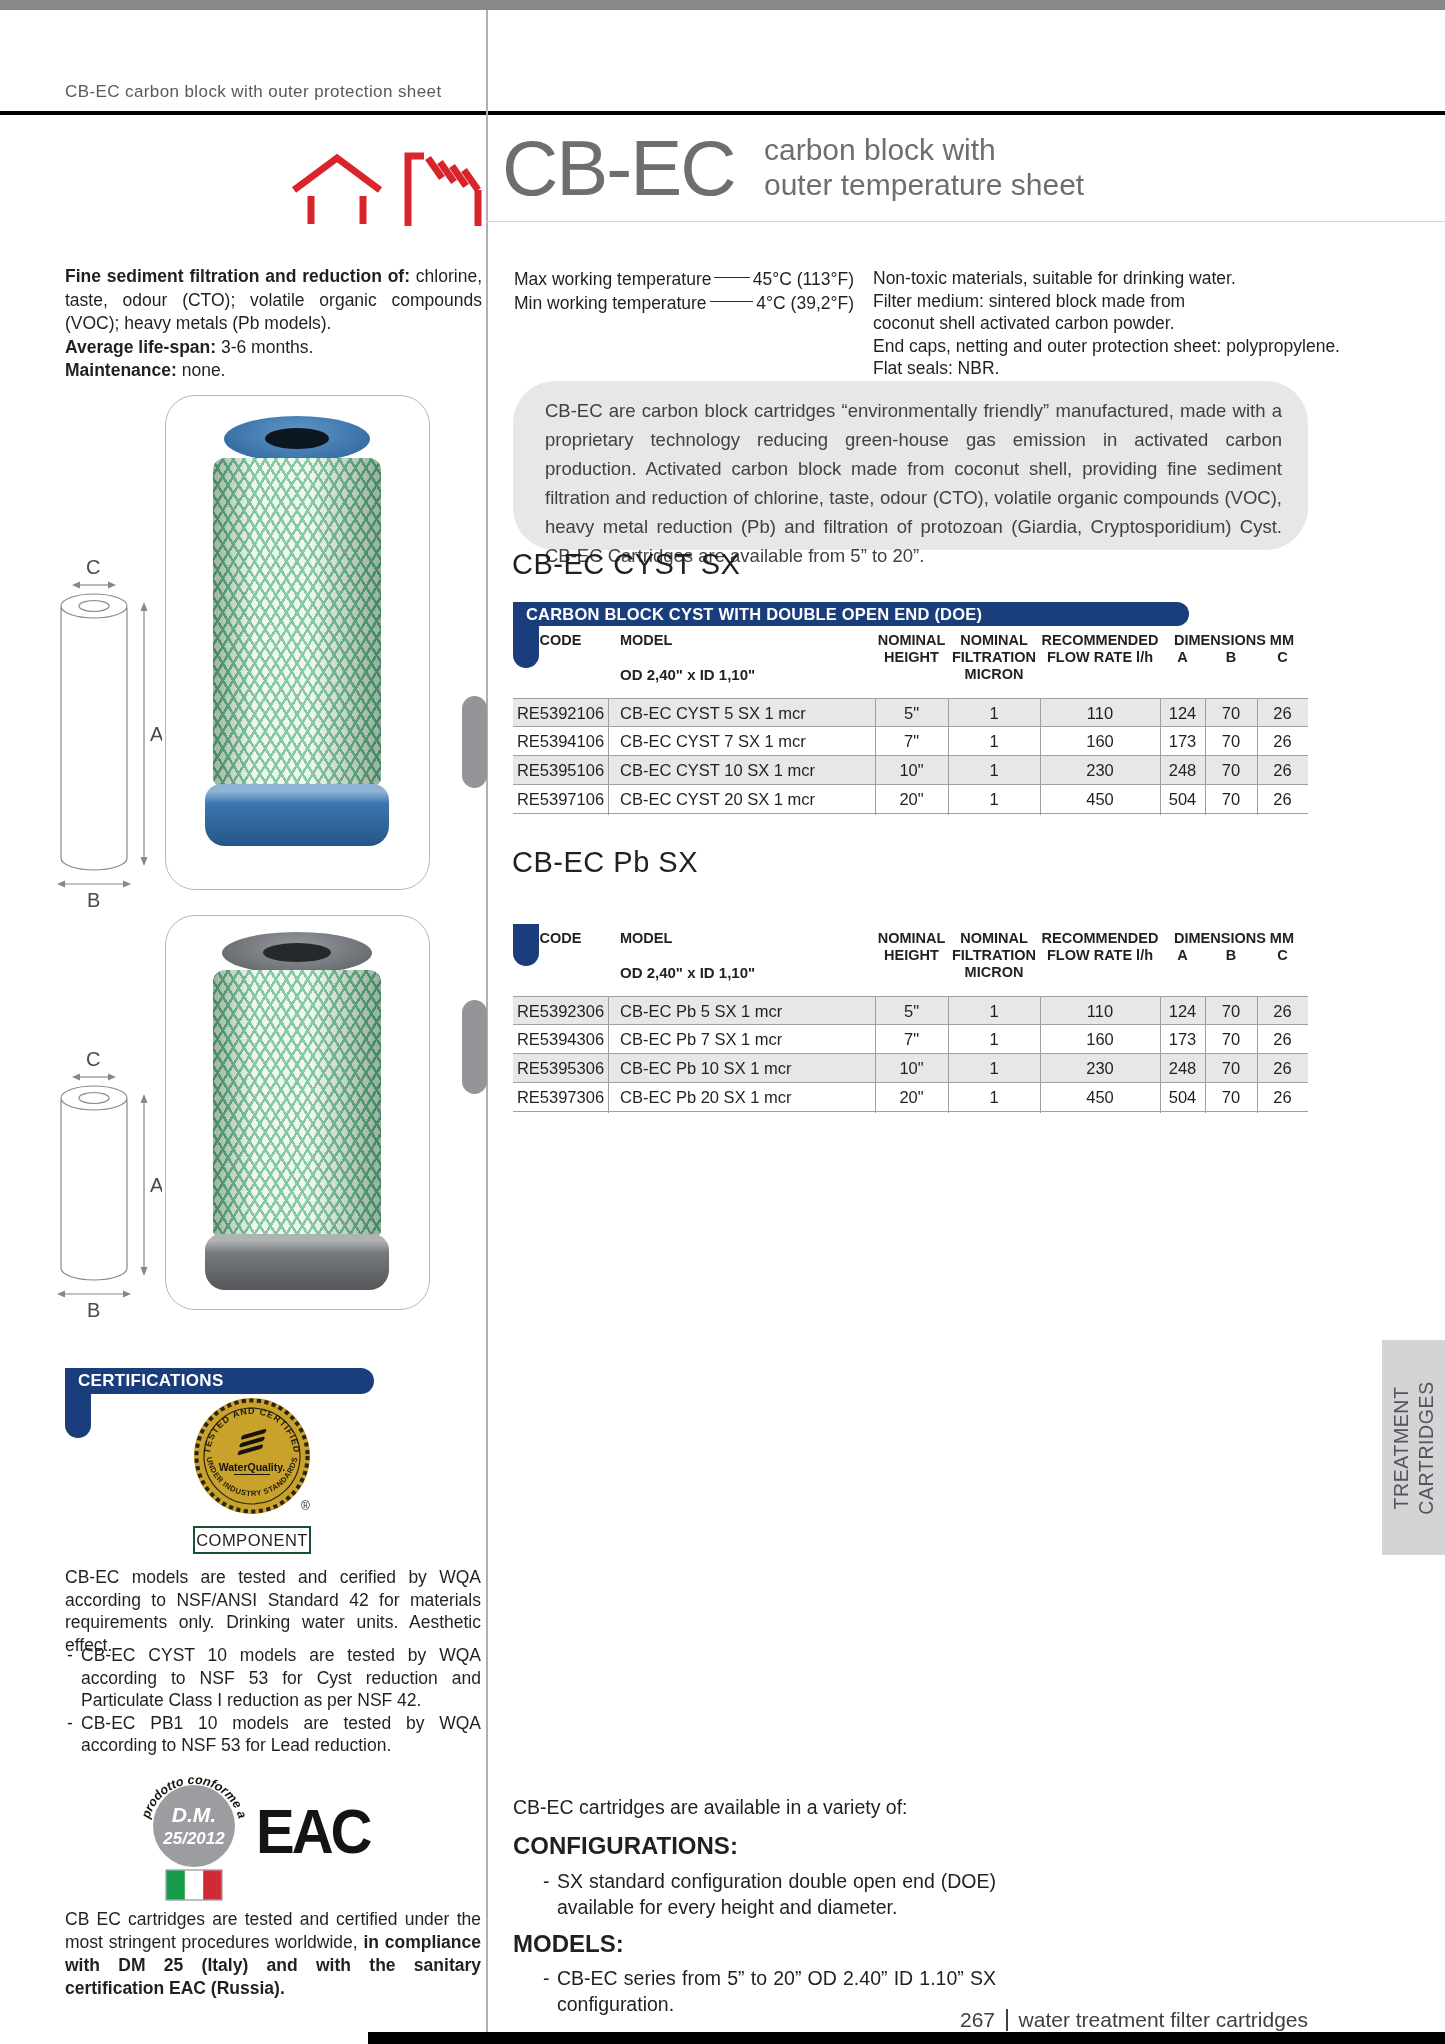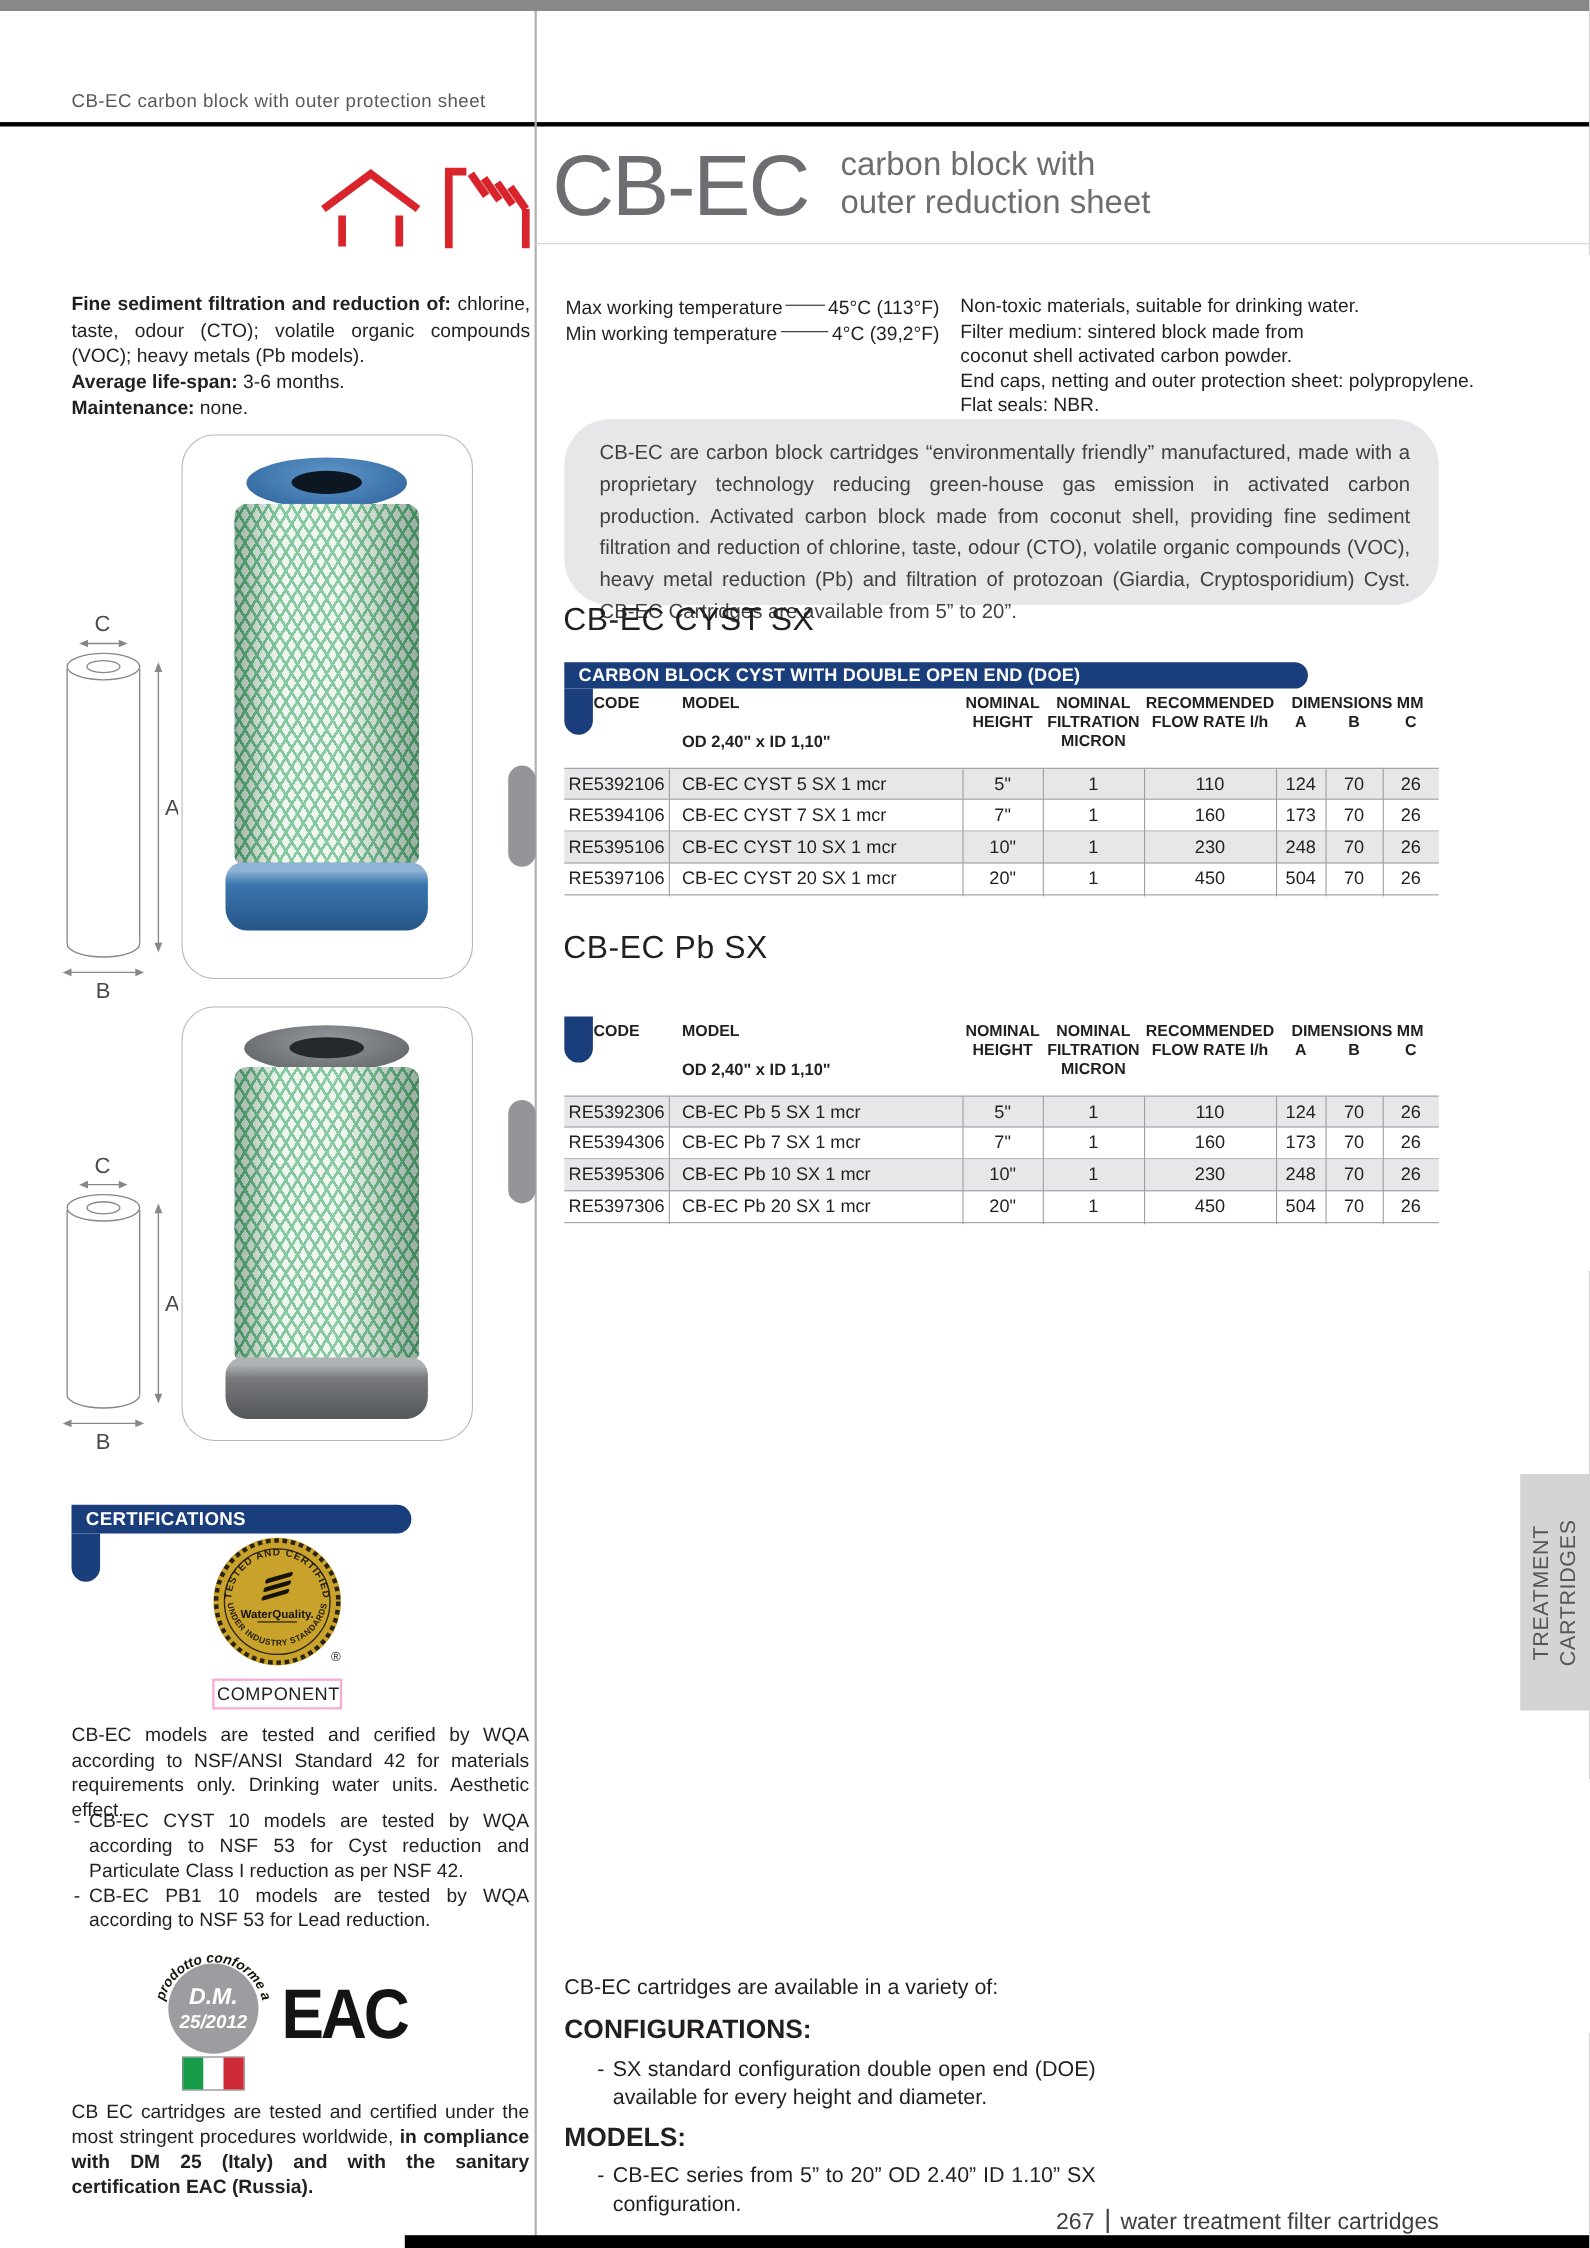--- a/index.html
+++ b/index.html
@@ -66,21 +66,21 @@
       repeating-linear-gradient(-58deg, var(--green) 0 2.5px, rgba(0,0,0,0) 2.5px 9px),
       #e9f3e8;}
   .base{position:absolute;border-radius:16px 16px 20px 20px}
 
   
   .pill{position:absolute;left:462px;width:25px;background:#939598;border-radius:13px;z-index:3}
 
   
   #cert-bar{left:65px;top:1358px;width:309px;height:26px;background:var(--navy);border-radius:0 13px 13px 0;color:#fff;font-weight:bold;font-size:17px;line-height:26px;padding-left:13px;letter-spacing:.3px}
   #cert-stub{left:65px;top:1384px;width:26px;height:44px;background:var(--navy);border-radius:0 0 13px 13px}
-  #component-box{left:193px;top:1516px;width:118px;height:28px;border:2px solid #f9a8d4;text-align:right;font-size:16.5px;line-height:25px;letter-spacing:.5px}
+  #component-box{left:193px;top:1516px;width:118px;height:28px;border:2px solid #14532d;text-align:center;font-size:16.5px;line-height:25px;letter-spacing:.5px}
   #wqa-note{left:65px;top:1556px;width:416px;font-size:17.5px;line-height:22.5px;text-align:justify}
   #cert-bullets{left:65px;top:1634px;width:416px;font-size:17.5px;line-height:22.5px}
   .bullet{position:relative;padding-left:16px;text-align:justify}
   .bullet .dash{position:absolute;left:2px;top:0}
   #eac{left:256px;top:1784px;font-size:58px;font-weight:900;letter-spacing:-3px;color:#141414;transform:scaleY(1.1);transform-origin:top left}
   #compliance{left:65px;top:1898px;width:416px;font-size:17.5px;line-height:23px;text-align:justify}
   #reg-mark{left:301px;top:1489px;font-size:12px;color:#2b2b2b}
 
   
   #avail-intro{left:513px;top:1786px;font-size:19.5px;white-space:nowrap}
@@ -119,21 +119,21 @@
       <line x1="42" y1="12" x2="56" y2="32"></line>
       <line x1="54" y1="16" x2="68" y2="36"></line>
       <line x1="66" y1="20" x2="80" y2="40"></line>
       <line x1="80" y1="40" x2="80" y2="76"></line>
     </g>
   </svg>
 
   <div class="abs" id="brand-title">CB-EC</div>
   <div class="abs" id="brand-sub">
     <div>carbon block with</div>
-    <div>outer reduction sheet</div>
+    <div>outer temperature sheet</div>
   </div>
   <div class="abs" id="subtitle-rule"></div>
 
 
   <div class="abs" id="intro">
     <div><b>Fine sediment filtration and reduction of:</b><span> chlorine, taste, odour (CTO); volatile organic compounds (VOC); heavy metals (Pb models).</span></div>
     <div><b>Average life-span:</b><span> 3-6 months.</span></div>
     <div><b>Maintenance:</b><span> none.</span></div>
   </div>
 

